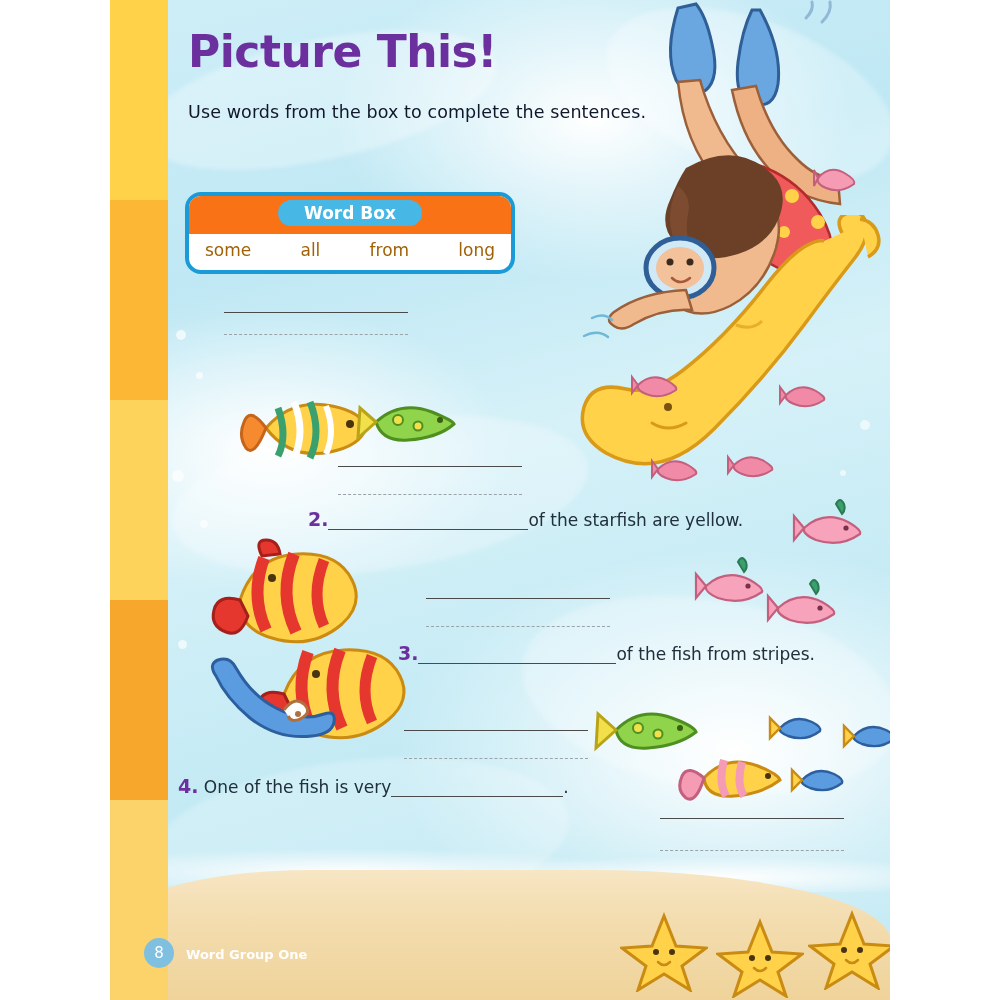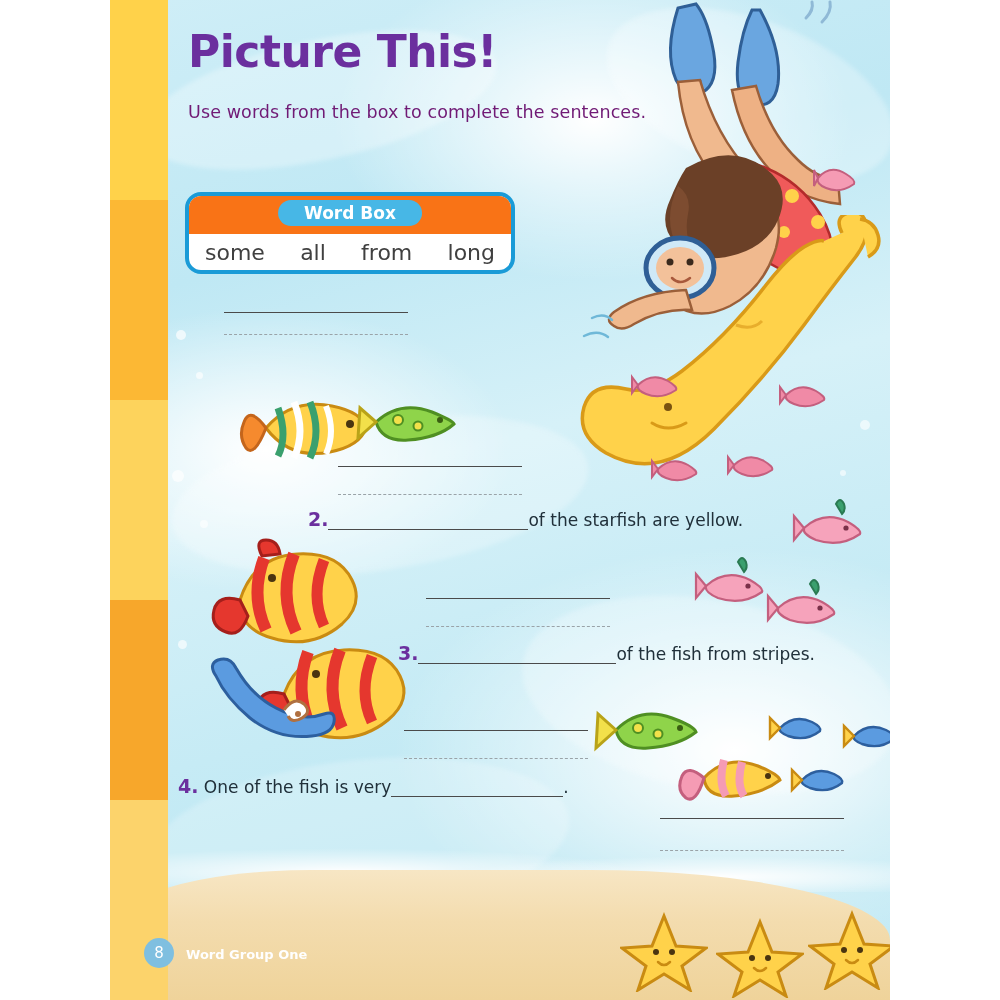--- a/index.html
+++ b/index.html
@@ -93,21 +93,21 @@
     font-weight: bold;
     font-size: 44px;
     color: #6b2f9e;
     letter-spacing: -0.5px;
   }
   .instr {
     position: absolute;
     left: 188px;
     top: 100px;
     font-size: 17.5px;
-    color: #701a75;
+    color: #0f172a;
     line-height: 25px;
     letter-spacing: 0.1px;
   }
 
   
   .wordbox {
     position: absolute;
     left: 185px;
     top: 192px;
     width: 330px;
@@ -132,22 +132,22 @@
     border-radius: 14px;
     padding: 3px 26px;
     color: #ffffff;
     font-weight: bold;
     font-size: 17px;
   }
   .wordbox-words {
     display: flex;
     justify-content: space-between;
     padding: 6px 16px 0 16px;
-    font-size: 22px;
-    color: #404040;
+    font-size: 17px;
+    color: #a16207;
   }
 
   
   .qrow {
     position: absolute;
     font-size: 17px;
     color: #20303a;
     white-space: nowrap;
   }
   .qnum {

